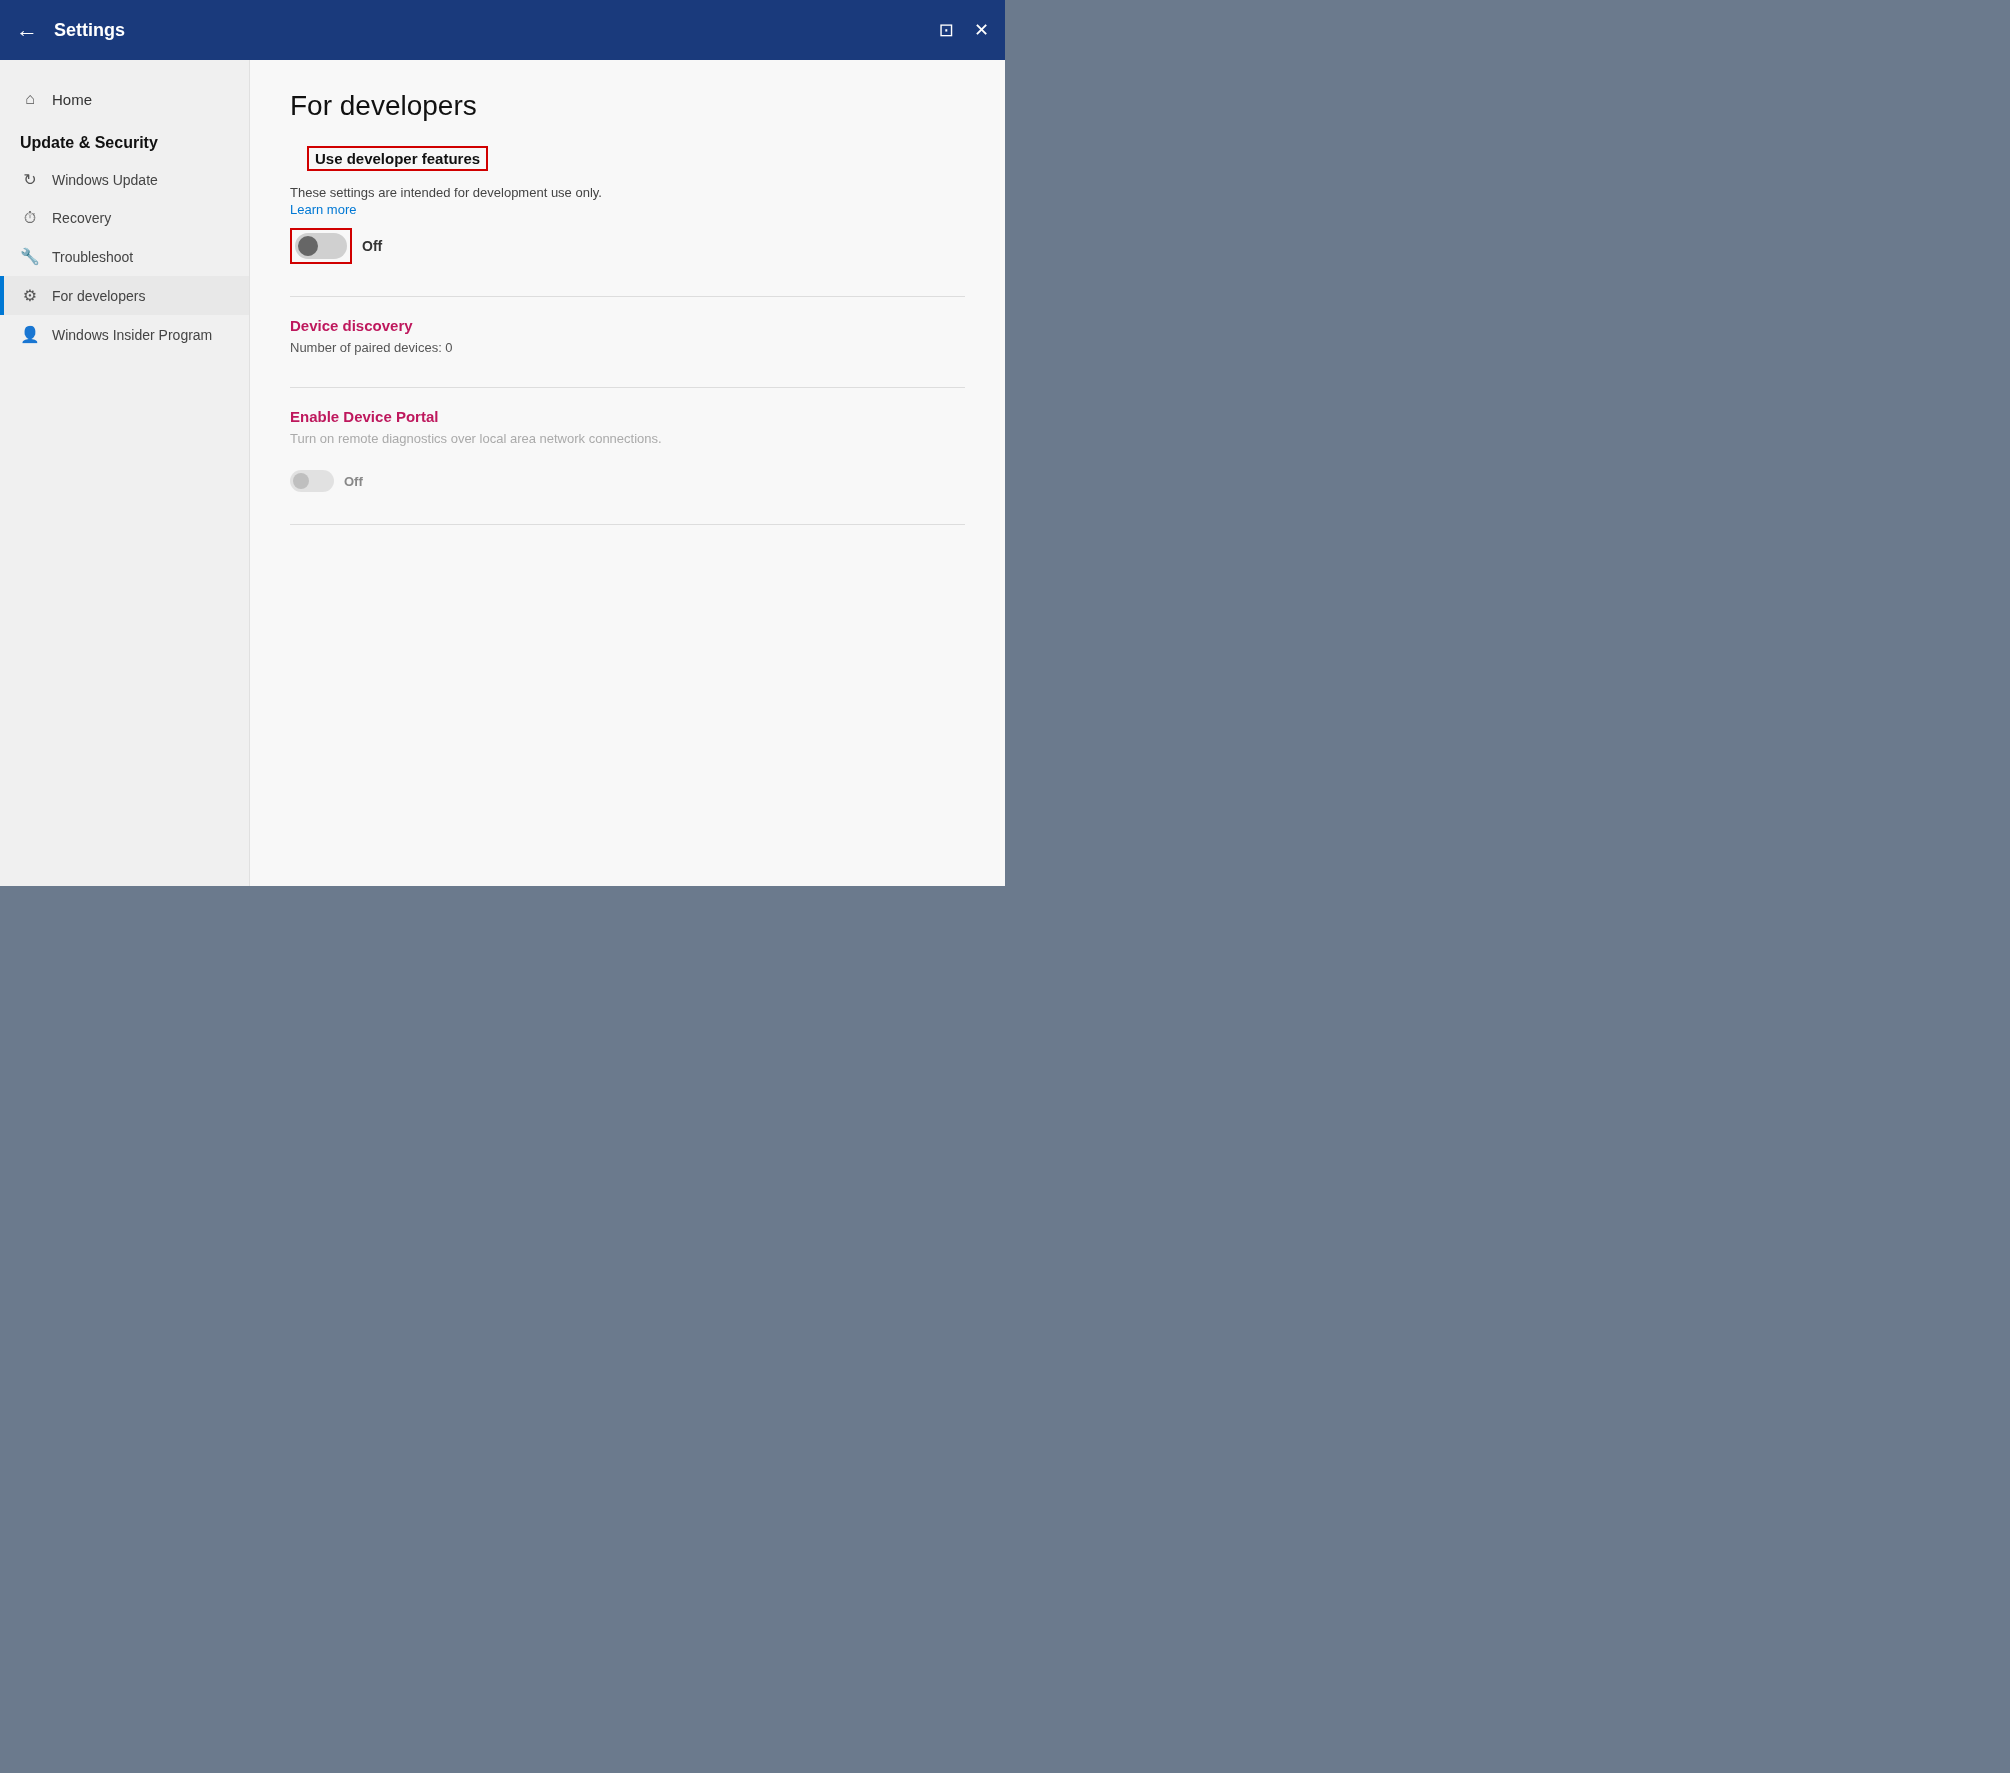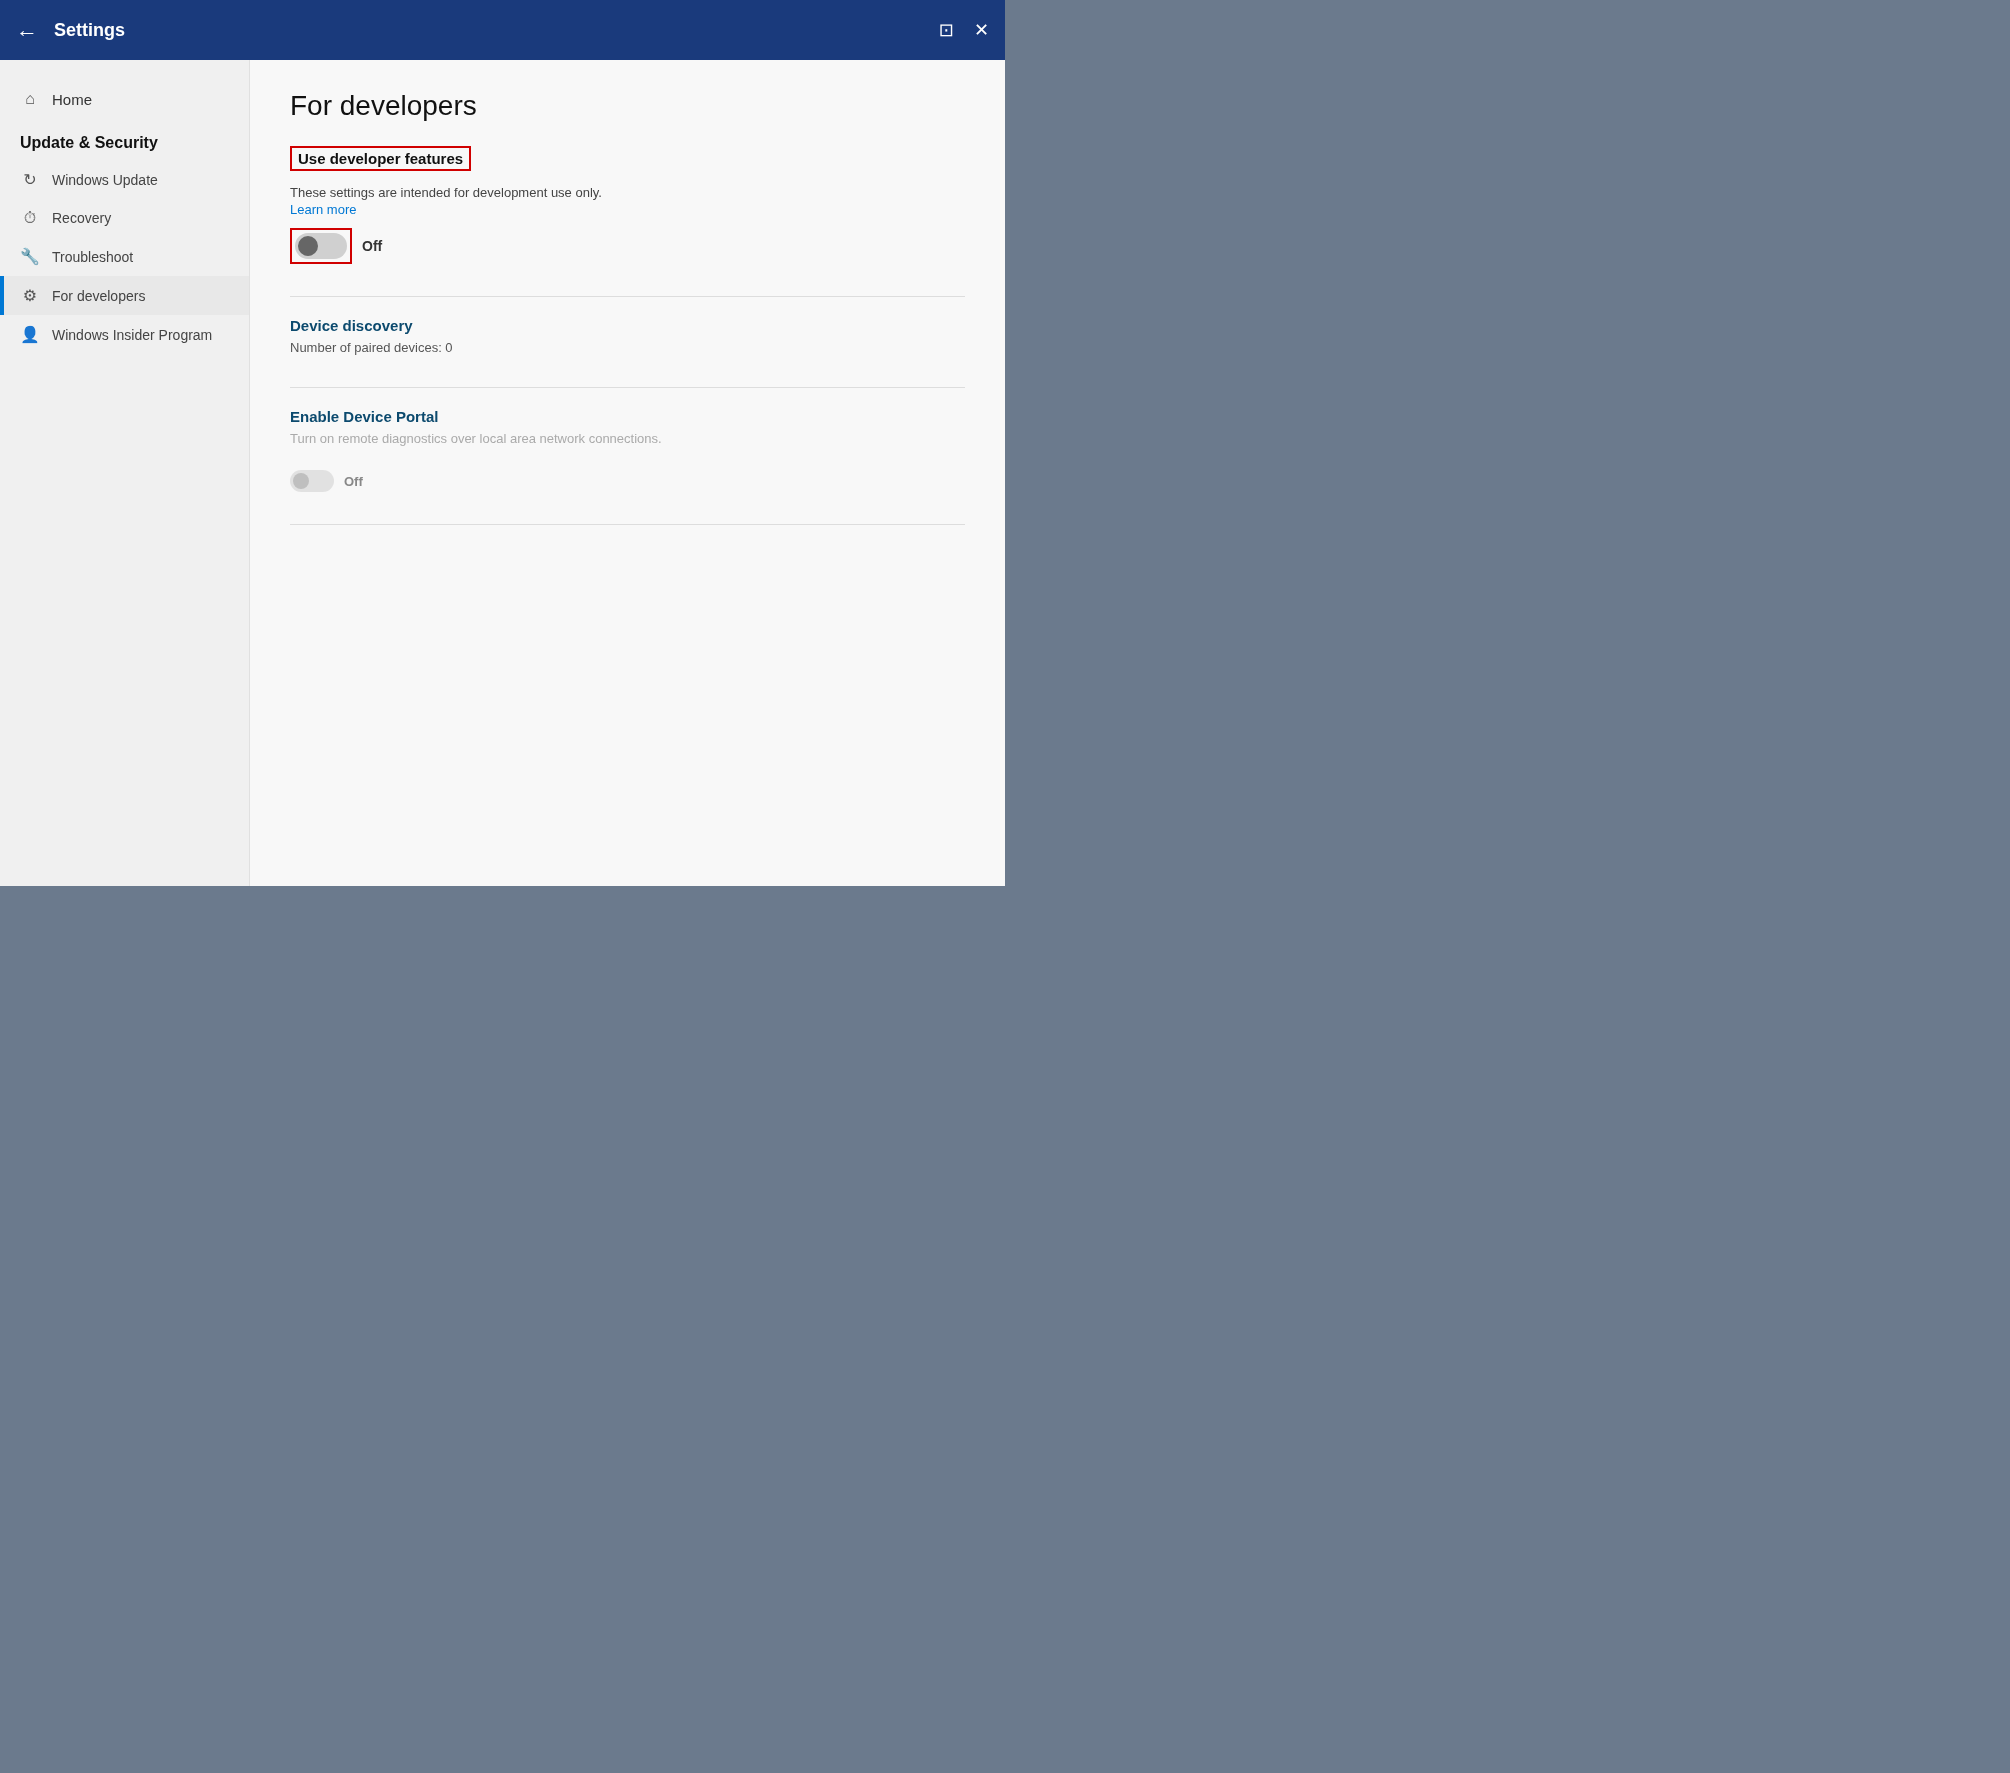--- a/index.html
+++ b/index.html
@@ -123,25 +123,26 @@
       margin-bottom: 32px;
     }
     .section-heading {
       font-size: 15px;
       font-weight: 700;
       color: #111;
       margin-bottom: 6px;
       border: 2px solid #d00000;
       display: inline-block;
       padding: 2px 6px;
+      margin-left: 17px;
     }
     .section-heading-plain {
       font-size: 15px;
       font-weight: 700;
-      color: #0c4a6e;
+      color: #be185d;
       margin-bottom: 6px;
     }
     .section-desc {
       font-size: 13px;
       color: #444;
     }
     .link {
       color: #0078d4;
       font-size: 13px;
       cursor: pointer;

